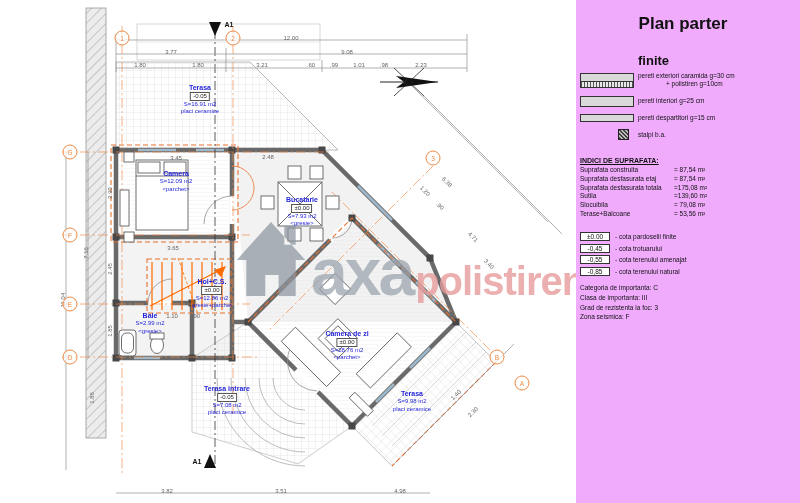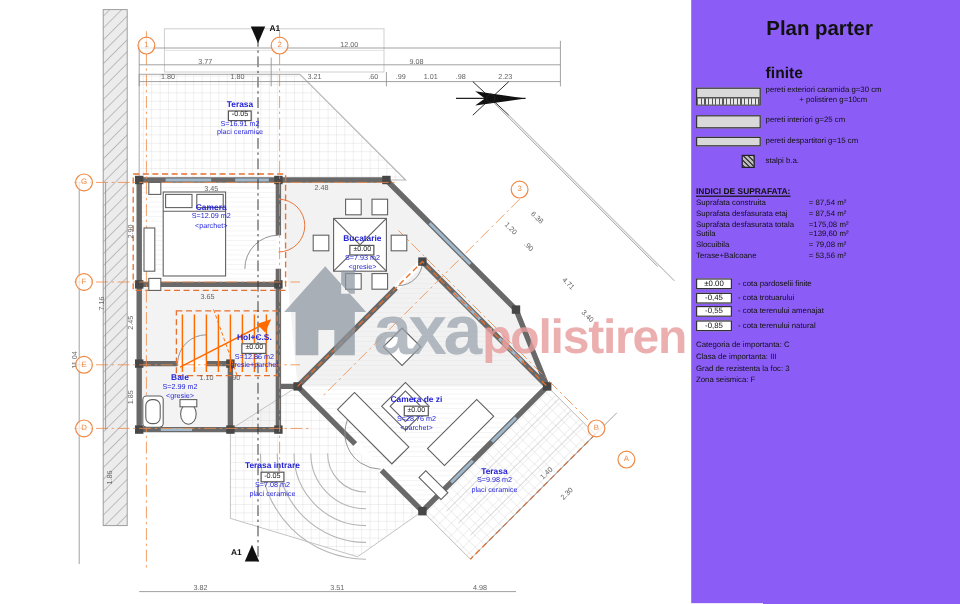--- a/index.html
+++ b/index.html
@@ -2,36 +2,36 @@
 <html><head>
 <meta charset="utf-8">
 <style>
   html,body{margin:0;padding:0;background:#fff;}
   .canvas{position:relative;width:800px;height:503px;background:#fff;overflow:hidden;
           font-family:"Liberation Sans",sans-serif;color:#111;}
   #plan-svg{position:absolute;left:0;top:0;z-index:1;}
   
   .watermark{position:absolute;left:233px;top:218px;z-index:2;display:flex;align-items:flex-end;pointer-events:none;}
   .wm-house{opacity:.72;margin-right:2px;}
-  .wm-gray{font-size:58px;font-weight:bold;color:#99a2ac;opacity:.72;line-height:.78;letter-spacing:-3px;}
+  .wm-gray{font-size:66px;font-weight:bold;color:#99a2ac;opacity:.72;line-height:.78;letter-spacing:-3px;}
   .wm-pink{font-size:40px;font-weight:bold;color:#e89c9c;opacity:.8;line-height:.85;letter-spacing:-1px;margin-left:3px;}
   
   #plan-labels{position:absolute;left:0;top:0;width:576px;height:503px;z-index:3;}
   .room{position:absolute;transform:translate(-50%,0);text-align:center;color:#2525d8;
         font-size:7px;font-weight:bold;line-height:1.2;white-space:nowrap;}
   .room .cota{display:inline-block;border:1px solid #555;background:#fff;color:#222;
               font-weight:normal;font-size:6px;padding:0 2px;line-height:1.15;}
   .room .area,.room .finish{font-weight:normal;font-size:6px;}
   .dim{position:absolute;font-size:6px;color:#666;white-space:nowrap;}
   .axis{position:absolute;width:13px;height:13px;border:1px solid #ef8a45;border-radius:50%;
         color:#ef8a45;font-size:6.5px;display:flex;align-items:center;justify-content:center;
         transform:translate(-50%,-50%);background:rgba(255,255,255,.7);}
   .sect{position:absolute;font-size:7px;font-weight:bold;color:#111;transform:translate(-50%,-50%);}
   
-  .panel{position:absolute;left:576px;top:0;width:224px;height:503px;z-index:4;background:#8b5cf6;}
+  .panel{position:absolute;left:576px;top:0;width:224px;height:503px;z-index:4;background:#f0abfc;}
   .title{position:absolute;top:14px;left:0;right:10px;text-align:center;font-size:17px;font-weight:bold;}
   .legend-heading{position:absolute;top:53px;left:62px;font-size:13px;font-weight:bold;}
   .legend-rows{position:absolute;top:72px;left:4px;width:218px;}
   .lg-row{display:flex;align-items:center;margin-bottom:7px;}
   .sw-wrap{width:58px;flex:none;display:flex;}
   .lg-label{font-size:6.5px;line-height:1.3;color:#111;}
   .sw-ext{width:52px;height:13px;border:1px solid #333;background:#d9d9d9;position:relative;}
   .sw-ext::after{content:"";position:absolute;left:0;right:0;bottom:0;height:5px;border-top:1px solid #333;
       background:repeating-linear-gradient(90deg,#555 0 1px,#e8e8e8 1px 3px);}
   .sw-int{width:52px;height:9px;border:1px solid #333;background:#d9d9d9;}

